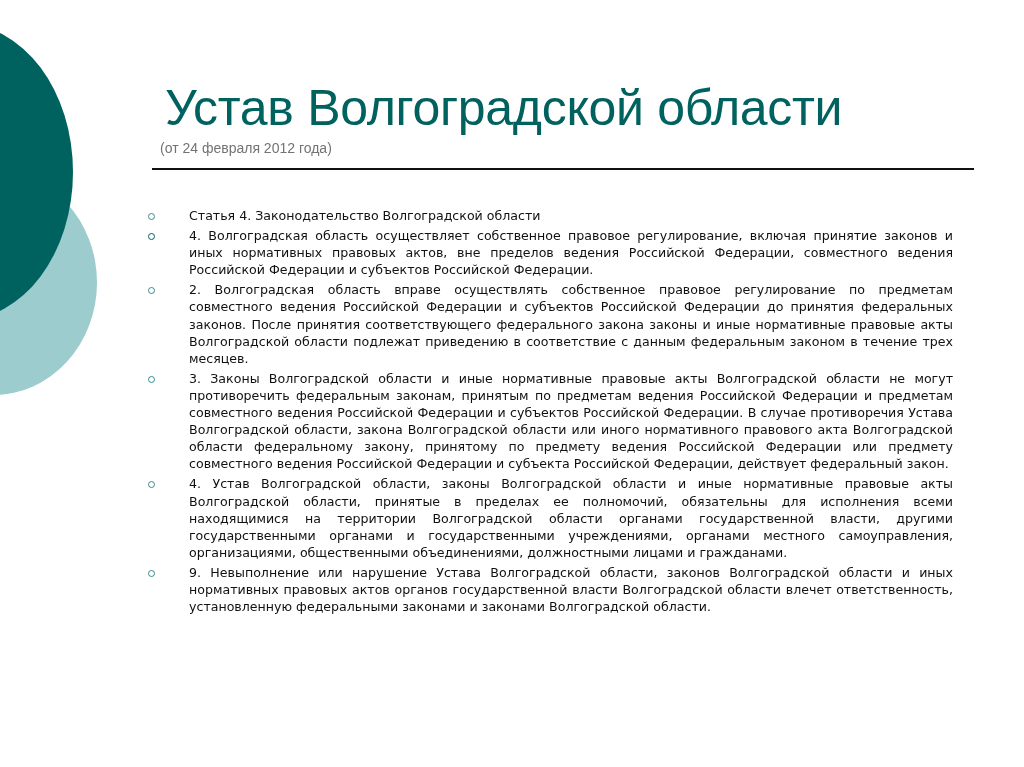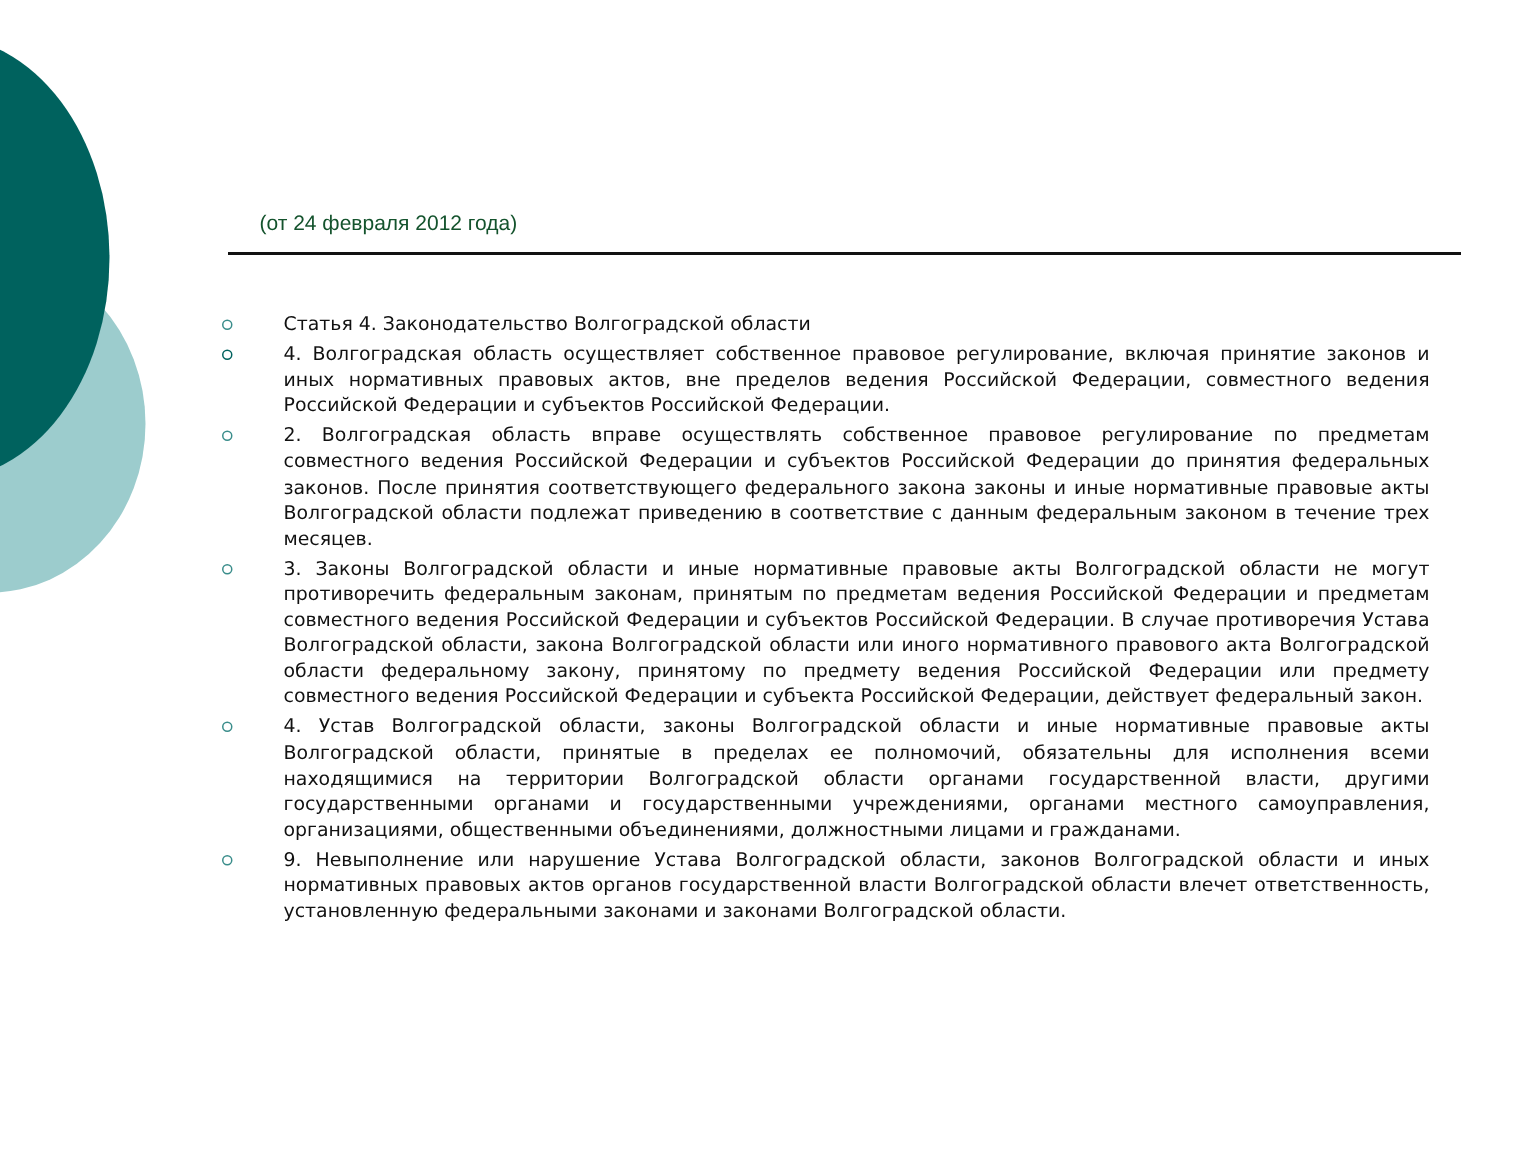--- a/index.html
+++ b/index.html
@@ -40,25 +40,25 @@
       top: 78px;
       font-family: "Liberation Sans", sans-serif;
       font-size: 50px;
       color: #00625e;
       line-height: 60px;
       white-space: nowrap;
       letter-spacing: -0.3px;
     }
     .subtitle {
       position: absolute;
-      left: 173px;
+      left: 160px;
       top: 139px;
       font-family: "Liberation Sans", sans-serif;
       font-size: 14px;
-      color: #14532d;
+      color: #737373;
       line-height: 18px;
       white-space: nowrap;
     }
     .divider {
       position: absolute;
       left: 152px;
       top: 168px;
       width: 822px;
       height: 2px;
       background: #111111;
@@ -93,20 +93,21 @@
       border-width: 1.6px;
     }
   </style>
 </head>
 <body>
 
 <div class="slide">
   <div class="circle-light"></div>
   <div class="circle-dark"></div>
 
+  <div class="title">Устав Волгоградской области</div>
   <div class="subtitle">(от 24 февраля 2012 года)</div>
   <div class="divider"></div>
 
   <div class="content">
     <div class="item">
       <span class="bullet"></span>
       <span>Статья 4. Законодательство Волгоградской области</span>
     </div>
     <div class="item">
       <span class="bullet dark"></span>

